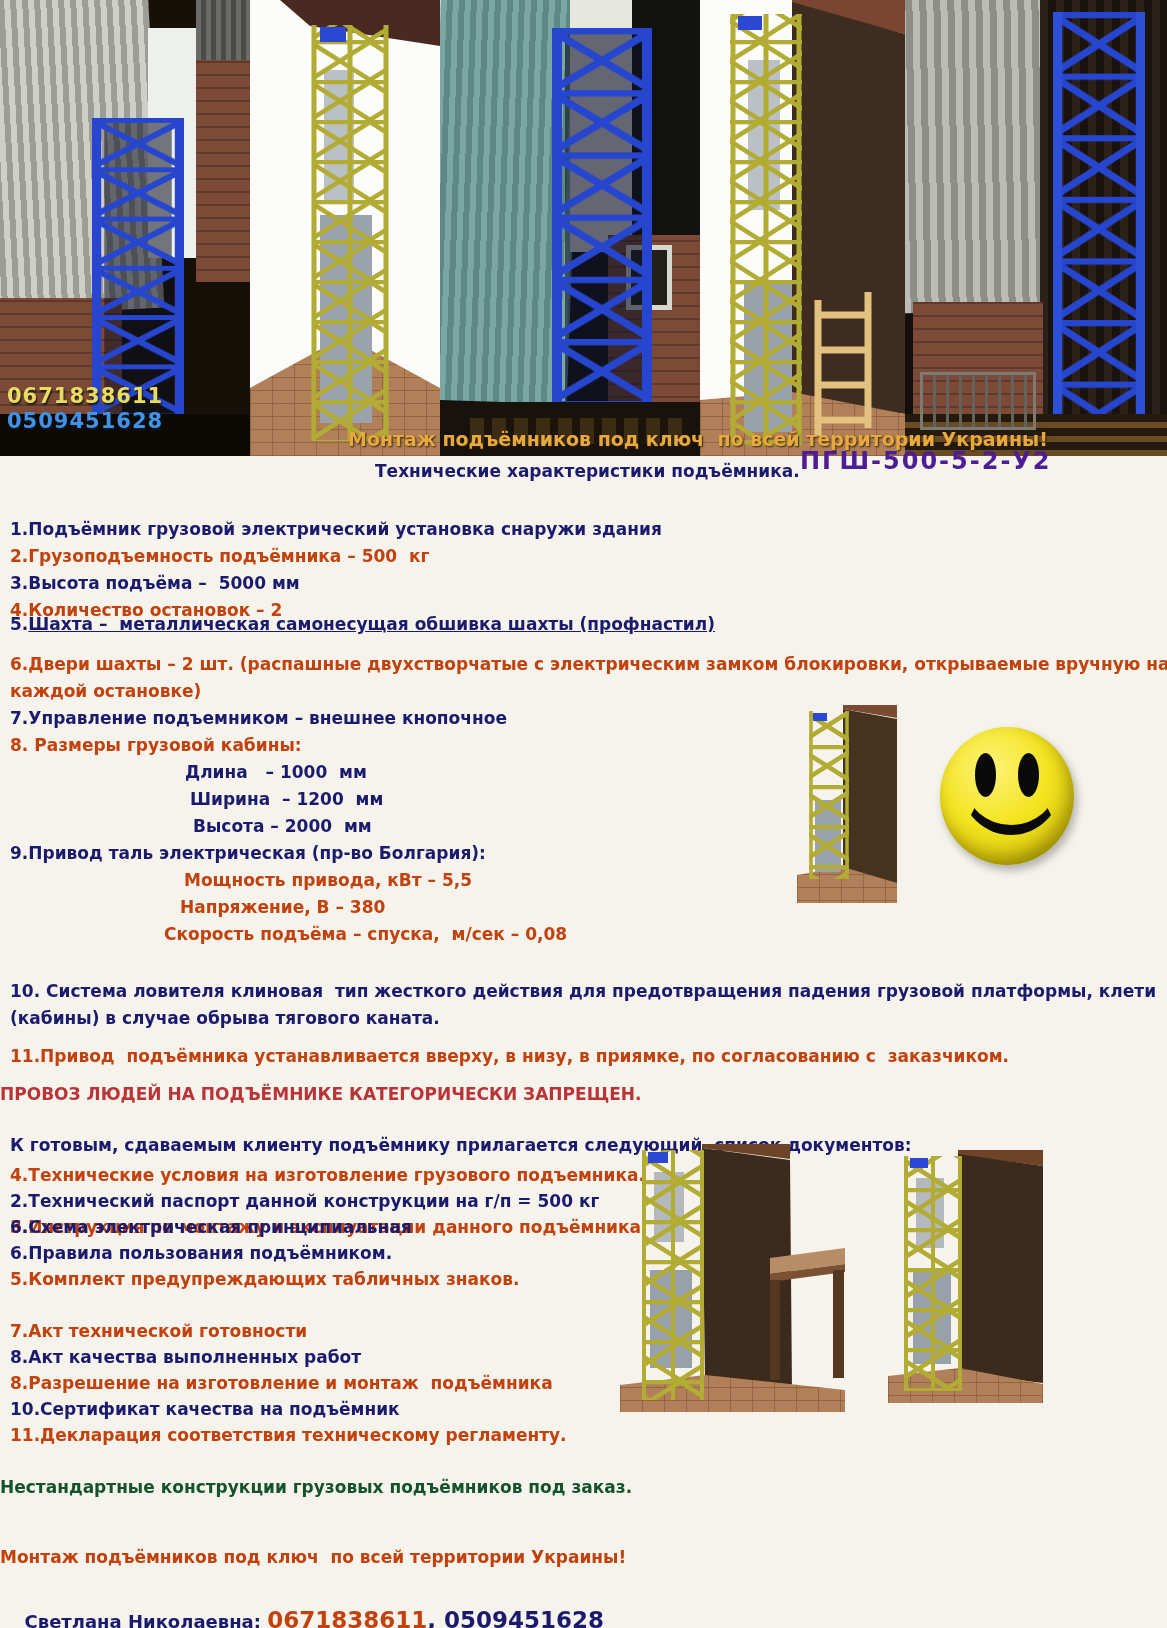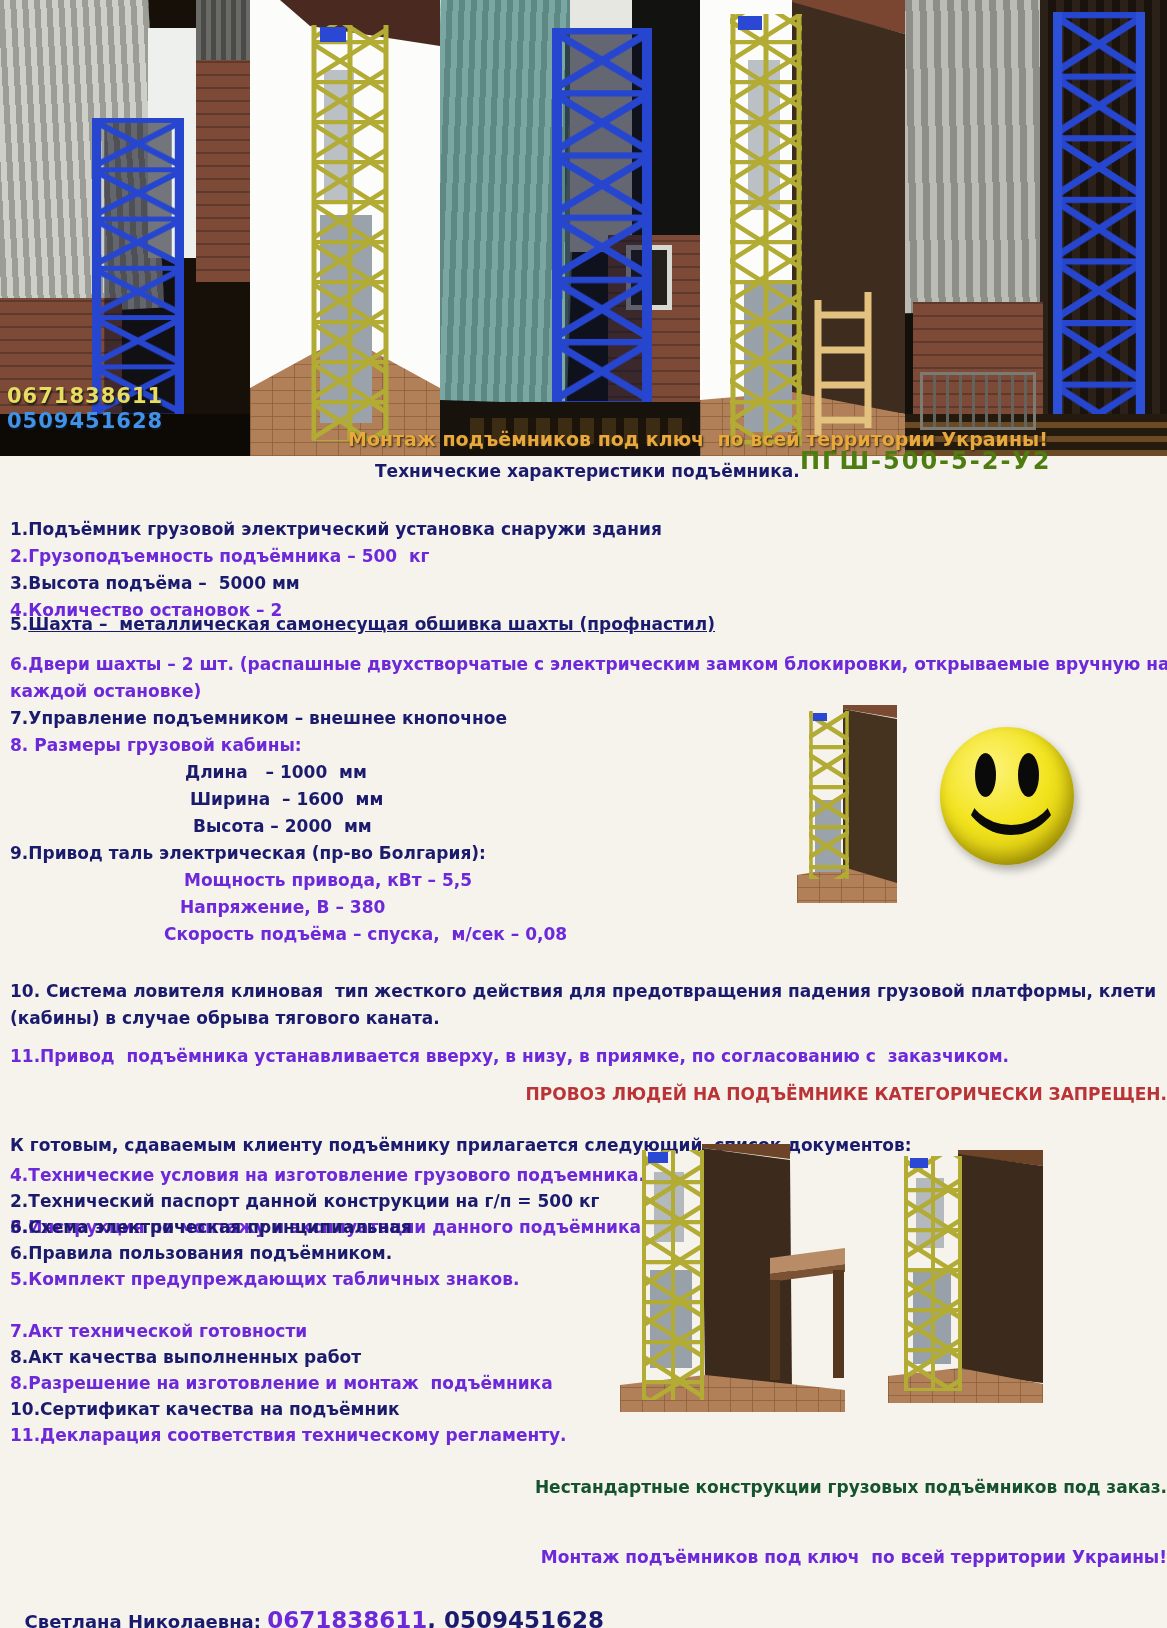--- a/index.html
+++ b/index.html
@@ -16,27 +16,27 @@
   .corr-teal{background:repeating-linear-gradient(90deg,#7ba7a2 0 6px,#5d8883 6px 12px)}
   .corr-grey{background:repeating-linear-gradient(90deg,#bcbcb6 0 7px,#8e8e88 7px 14px)}
   .corr-darkbrown{background:repeating-linear-gradient(90deg,#2c2118 0 8px,#1a120c 8px 16px)}
   .brickwall{background:repeating-linear-gradient(0deg,#7e4a38 0 11px,#5f392b 11px 13px)}
   .phone1{left:7px;top:384px;font-size:21px;letter-spacing:1px;color:#e9dc63;text-shadow:1px 2px 2px #1a1a10}
   .phone2{left:7px;top:409px;font-size:21px;letter-spacing:1px;color:#4093e8;text-shadow:1px 2px 2px #101820}
   .caption{left:348px;top:428px;font-size:19px;white-space:pre;color:#e8a83b;text-shadow:1px 1px 2px #2e2412;z-index:5}
   
   .line{position:absolute;left:10px;font-size:17px;white-space:pre;line-height:22px}
   .navy{color:#1b1b6e}
-  .olive{color:#6d28d9}
+  .olive{color:#c2410c}
   .teal{color:#14532d}
   .red{color:#ba3336}
   .u{text-decoration:underline}
-  .center{left:0;width:1167px;text-align:right}
+  .center{left:0;width:1167px;text-align:left}
   .title{left:375px;top:460px;font-size:17px}
-  .model{left:800px;top:450px;font-size:24px;letter-spacing:2px;color:#4d7c0f}
+  .model{left:800px;top:450px;font-size:24px;letter-spacing:2px;color:#4c1d95}
   .contact{left:12px;top:1586px;font-size:18px;white-space:pre;color:#1b1b6e}
   .contact .num{font-size:23px}
   
   .smiley{position:absolute;left:940px;top:727px;width:134px;height:138px;border-radius:50%;
     background:radial-gradient(circle at 38% 30%, #fdf37a 0%, #f3e41f 45%, #e0cf12 72%, #a89b02 100%);
     box-shadow:inset -5px -9px 16px rgba(110,96,0,.55), 3px 5px 9px rgba(0,0,0,.28)}
   .eye{position:absolute;top:26px;width:21px;height:44px;background:#0a0a0a;border-radius:50%}
   .eye.l{left:35px}.eye.r{left:78px}
   .mouth{position:absolute;left:21px;top:38px;width:90px;height:60px;
     border-bottom:10px solid #0a0a0a;border-left:5px solid transparent;border-right:5px solid transparent;
@@ -145,21 +145,21 @@
 <div class="line navy" style="top:518px">1.Подъёмник грузовой электрический установка снаружи здания</div>
 <div class="line olive" style="top:545px">2.Грузоподъемность подъёмника – 500  кг</div>
 <div class="line navy" style="top:572px">3.Высота подъёма –  5000 мм</div>
 <div class="line olive" style="top:599px">4.Количество остановок – 2</div>
 <div class="line navy" style="top:613px"><span>5.</span><span class="u">Шахта –  металлическая самонесущая обшивка шахты (профнастил)</span></div>
 <div class="line olive" style="top:653px">6.Двери шахты – 2 шт. (распашные двухстворчатые с электрическим замком блокировки, открываемые вручную на</div>
 <div class="line olive" style="top:680px">каждой остановке)</div>
 <div class="line navy" style="top:707px">7.Управление подъемником – внешнее кнопочное</div>
 <div class="line olive" style="top:734px">8. Размеры грузовой кабины:</div>
 <div class="line navy" style="top:761px;left:185px">Длина   – 1000  мм</div>
-<div class="line navy" style="top:788px;left:190px">Ширина  – 1600  мм</div>
+<div class="line navy" style="top:788px;left:190px">Ширина  – 1200  мм</div>
 <div class="line navy" style="top:815px;left:193px">Высота – 2000  мм</div>
 <div class="line navy" style="top:842px">9.Привод таль электрическая (пр-во Болгария):</div>
 <div class="line olive" style="top:869px;left:184px">Мощность привода, кВт – 5,5</div>
 <div class="line olive" style="top:896px;left:180px">Напряжение, В – 380</div>
 <div class="line olive" style="top:923px;left:164px">Скорость подъёма – спуска,  м/сек – 0,08</div>
 <div class="line navy" style="top:980px">10. Система ловителя клиновая  тип жесткого действия для предотвращения падения грузовой платформы, клети</div>
 <div class="line navy" style="top:1007px">(кабины) в случае обрыва тягового каната.</div>
 <div class="line olive" style="top:1045px">11.Привод  подъёмника устанавливается вверху, в низу, в приямке, по согласованию с  заказчиком.</div>
 
 <div class="line red center" style="top:1083px">ПРОВОЗ ЛЮДЕЙ НА ПОДЪЁМНИКЕ КАТЕГОРИЧЕСКИ ЗАПРЕЩЕН.</div>

